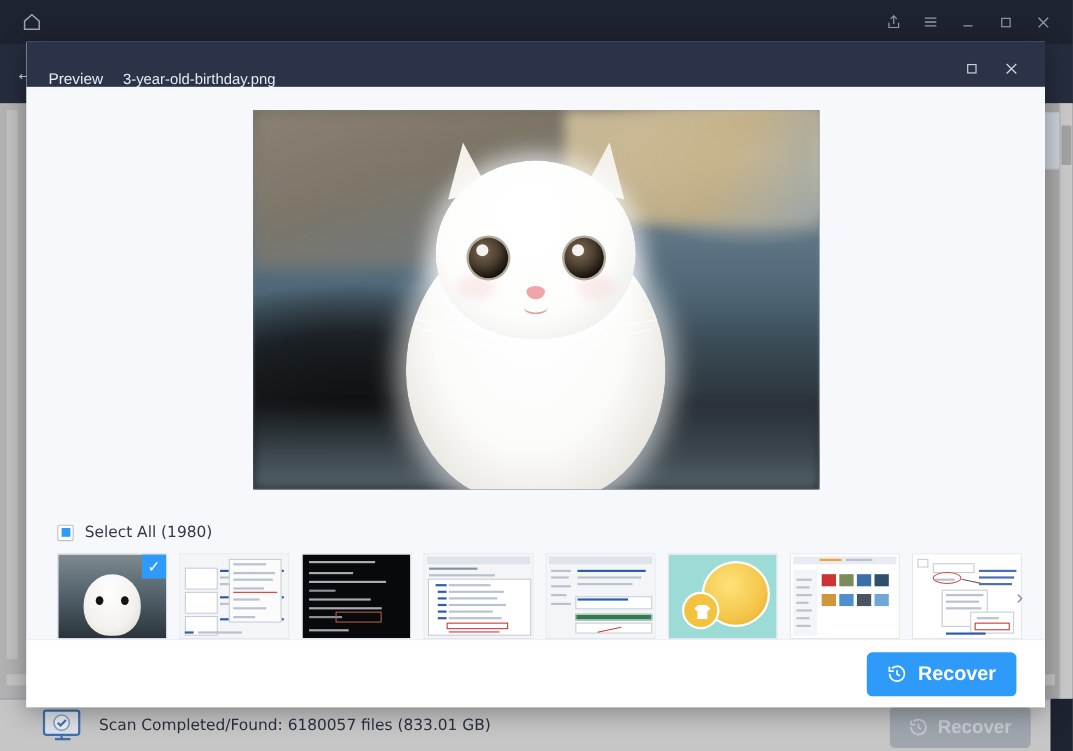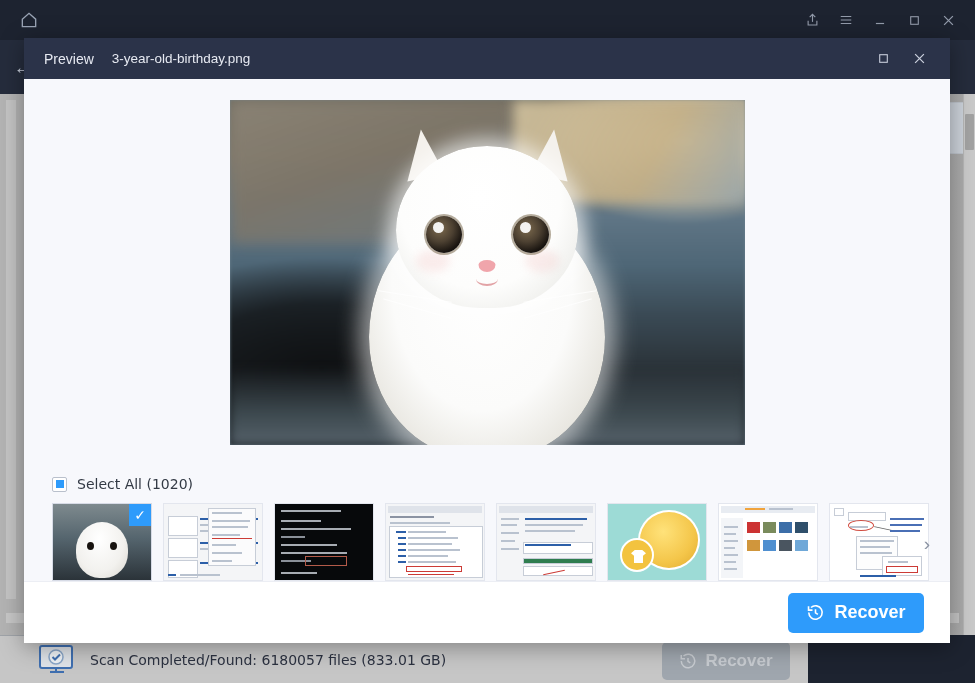--- a/index.html
+++ b/index.html
@@ -78,21 +78,21 @@
     position: absolute; left: 6px; right: 16px; bottom: 12px; height: 10px;
     background: #c6c6c6;
   }
   #bg-hscroll-thumb {
     position: absolute; left: 22px; top: 1px; width: 52px; height: 8px;
     background: #a8a8a8; border-radius: 4px;
   }
 
   
   #app-statusbar {
-    position: absolute; left: 0; bottom: 0; width: 808px; height: 48px;
+    position: absolute; left: 0; bottom: 0; width: 955px; height: 48px;
     background: #c6c6c6; border-top: 1px solid #9fa3a8;
     display: flex; align-items: center;
   }
   #scan-icon { margin-left: 36px; width: 42px; height: 34px; position: relative; }
   #scan-status-text {
     margin-left: 12px; font-size: 14px; color: #2b3140;
     font-family: "DejaVu Sans", sans-serif;
   }
   #app-recover-disabled {
     position: absolute; right: 18px; top: 6px;
@@ -105,21 +105,21 @@
   
   #modal {
     position: absolute; left: 24px; top: 38px; width: 926px; height: 605px;
     background: #f7f8fc;
     box-shadow: 0 4px 22px rgba(0,0,0,.35);
     display: flex; flex-direction: column;
     overflow: hidden;
   }
   #modal-header {
     height: 41px; background: #2b3349; flex: 0 0 41px;
-    display: flex; align-items: center; color: #e9ecf4;
+    display: flex; align-items: flex-end; color: #e9ecf4;
   }
   #modal-title-label { margin-left: 20px; font-size: 14px; color: #e7eaf2; }
   #modal-file-name { margin-left: 18px; font-size: 13.5px; color: #e7eaf2; }
   #modal-header .spacer { flex: 1; }
   .mwin-ico {
     width: 34px; height: 34px; display: flex; align-items: center;
     justify-content: center; color: #c9cfdd; margin-right: 2px;
   }
   .mwin-ico:last-child { margin-right: 14px; }
 
@@ -445,21 +445,21 @@
         <div class="whisk" style="left:152px; top:208px; width:70px; transform:rotate(16deg);"></div>
         <div class="whisk" style="right:148px; top:196px; width:74px; transform:rotate(-9deg);"></div>
         <div class="whisk" style="right:152px; top:208px; width:70px; transform:rotate(-16deg);"></div>
       </div>
     </div>
 
     <div id="select-all-row">
       <div id="select-all-checkbox">
           <i></i>
         </div>
-      <div id="select-all-label">Select All (1020)</div>
+      <div id="select-all-label">Select All (1980)</div>
     </div>
 
     <div id="thumb-strip">
 
       <div class="thumb selected">
         <div class="t-cat">
           <div class="teye l"></div>
           <div class="teye r"></div>
         </div>
         <div class="check">✓</div>

